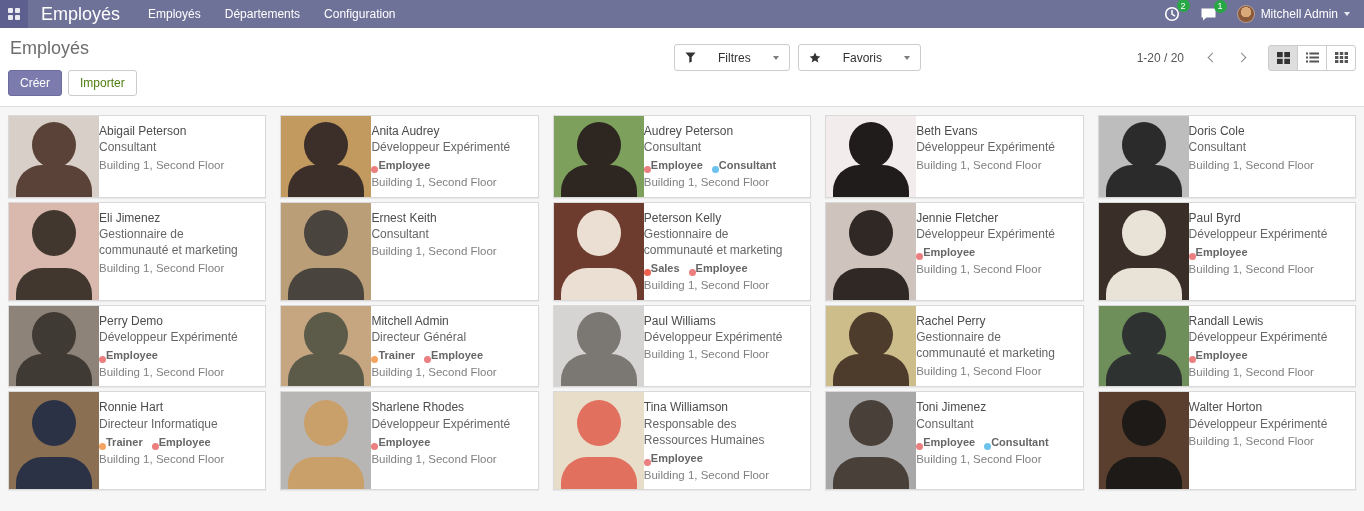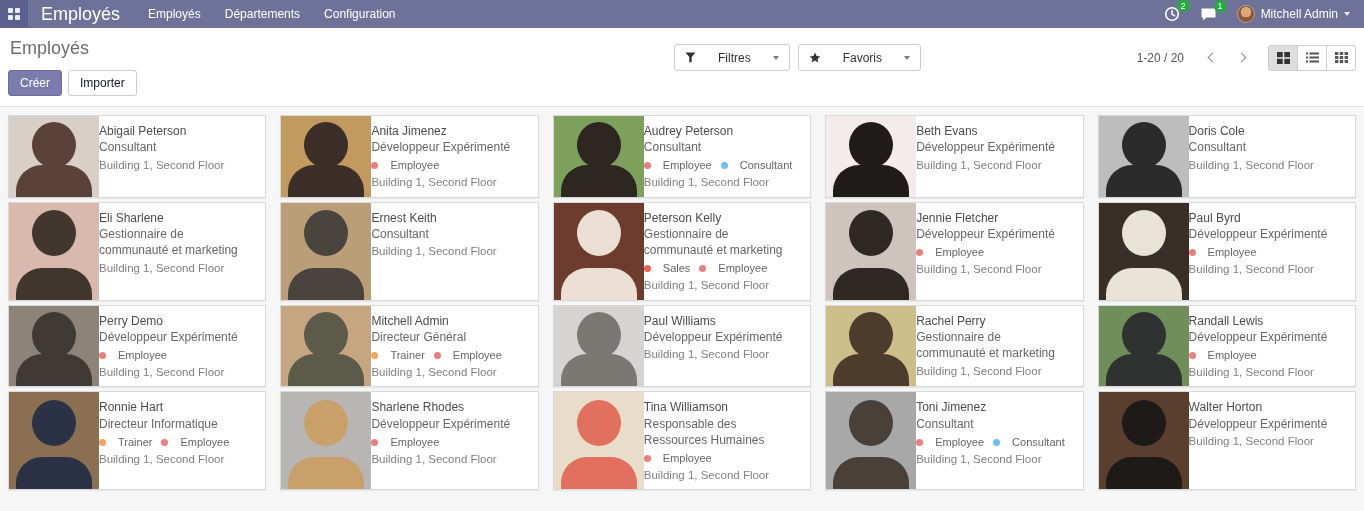--- a/index.html
+++ b/index.html
@@ -25,21 +25,21 @@
   .icon-wrap{position:relative;cursor:pointer;display:flex;align-items:center;}
   .nav-badge{position:absolute;top:-7px;right:-10px;background:var(--badge);color:#fff;font-size:9px;min-width:13px;height:13px;border-radius:8px;display:flex;align-items:center;justify-content:center;padding:0 3px;}
   .user-menu{display:flex;align-items:center;gap:6px;font-size:12px;cursor:pointer;}
   .nav-avatar{width:18px;height:18px;border-radius:50%;background:radial-gradient(circle at 50% 38%, #d9a97a 0 40%, #8a5a3b 41% 100%);border:1px solid rgba(255,255,255,.4);}
   .caret{width:0;height:0;border-left:3.5px solid transparent;border-right:3.5px solid transparent;border-top:4px solid currentColor;display:inline-block;opacity:.85;}
   
   .control-panel{display:flex;background:#fff;border-bottom:1px solid #dcdcdc;padding:7px 8px 10px 8px;gap:14px;}
   .cp-left{flex:1;min-width:0;}
   .cp-title{font-size:18px;color:#6d6d6d;margin:3px 0 11px 2px;font-weight:400;}
   .btn-row{display:flex;gap:6px;}
-  .btn{font-size:12px;padding:5px 11px;border-radius:3px;border:1px solid #ccc;background:#fff;color:#0f172a;cursor:pointer;font-family:inherit;}
+  .btn{font-size:12px;padding:5px 11px;border-radius:3px;border:1px solid #ccc;background:#fff;color:#4d7c0f;cursor:pointer;font-family:inherit;}
   .btn-primary{background:var(--accent);border-color:#6c6b9d;color:#fff;}
   .cp-right{width:682px;flex:none;display:flex;flex-direction:column;}
   .search-box{border:1px solid #ccc;height:24px;display:flex;align-items:center;background:#fff;}
   .search-box input{border:none;outline:none;flex:1;font-size:12px;padding:0 8px;color:#333;font-family:inherit;background:transparent;}
   .search-box input::placeholder{color:#999;}
   .search-btn{border:none;background:none;padding:0 7px;cursor:pointer;display:flex;align-items:center;}
   .cp-row2{display:flex;align-items:center;margin-top:9px;}
   .filter-group{display:flex;gap:8px;}
   .fbtn{display:flex;align-items:center;gap:22px;height:27px;padding:4px 10px;font-size:12px;color:#333;background:#fff;border:1px solid #ccc;border-radius:3px;cursor:pointer;font-family:inherit;}
   .fbtn .caret{color:#666;}
@@ -57,21 +57,21 @@
   
   .kanban{background:var(--kanban-bg);height:416px;padding:8px;overflow:hidden;}
   .cards{display:grid;grid-template-columns:repeat(5,1fr);gap:4px 14px;}
   .card{background:#fff;border:1px solid #d9d9d9;box-shadow:0 1px 1px rgba(0,0,0,.05);display:flex;min-height:78px;cursor:pointer;overflow:hidden;}
   .photo{width:90px;flex:none;position:relative;overflow:hidden;background:var(--pbg,#ccc);}
   .photo .head{position:absolute;width:44px;height:46px;border-radius:50%;background:var(--pfg,#555);left:23px;top:8%;}
   .photo .shoulders{position:absolute;width:76px;height:42px;border-radius:26px 26px 0 0;background:var(--pfg,#555);left:7px;bottom:-10px;}
   .card-body{flex:1;padding:7px 10px 6px 0;font-size:12px;color:#666;line-height:1.36;min-width:0;}
   .emp-name{color:#4c4c4c;}
   .emp-tags{display:flex;gap:9px;align-items:center;margin:2.5px 0 1px 0;flex-wrap:wrap;}
-  .tag{display:flex;gap:12px;align-items:center;font-size:11px;color:#666;}
+  .tag{display:flex;gap:0;align-items:flex-end;font-size:11px;color:#666;font-weight:bold;}
   .dot{width:7px;height:7px;border-radius:50%;flex:none;}
   .emp-loc{font-size:11.5px;color:#808080;margin-top:2px;}
   svg{display:block;}
 </style>
 </head>
 <body>
 
 <div class="navbar">
   <div class="apps-btn">
     <span class="apps-grid">
@@ -194,21 +194,21 @@
 
       <div class="emp-loc">Building 1, Second Floor</div>
     </div>
   </div>
       <div class="card">
     <div class="photo" style="--pbg: #c2995f; --pfg: #3c2f2a;">
       <span class="head"></span>
       <span class="shoulders"></span>
     </div>
     <div class="card-body">
-      <div class="emp-name">Anita Jimenez</div>
+      <div class="emp-name">Anita Audrey</div>
       <div class="emp-job">Développeur Expérimenté</div>
       <div class="emp-tags">
             <span class="tag">
               <span class="dot" style="background: rgb(235, 126, 127);"></span>
               <span>Employee</span>
             </span>
           </div>
       <div class="emp-loc">Building 1, Second Floor</div>
     </div>
   </div>
@@ -256,21 +256,21 @@
 
       <div class="emp-loc">Building 1, Second Floor</div>
     </div>
   </div>
       <div class="card">
     <div class="photo" style="--pbg: #d9b9ad; --pfg: #41372f;">
       <span class="head"></span>
       <span class="shoulders"></span>
     </div>
     <div class="card-body">
-      <div class="emp-name">Eli Sharlene</div>
+      <div class="emp-name">Eli Jimenez</div>
       <div class="emp-job">Gestionnaire de communauté et marketing</div>
 
       <div class="emp-loc">Building 1, Second Floor</div>
     </div>
   </div>
       <div class="card">
     <div class="photo" style="--pbg: #b99e77; --pfg: #4a443f;">
       <span class="head"></span>
       <span class="shoulders"></span>
     </div>

